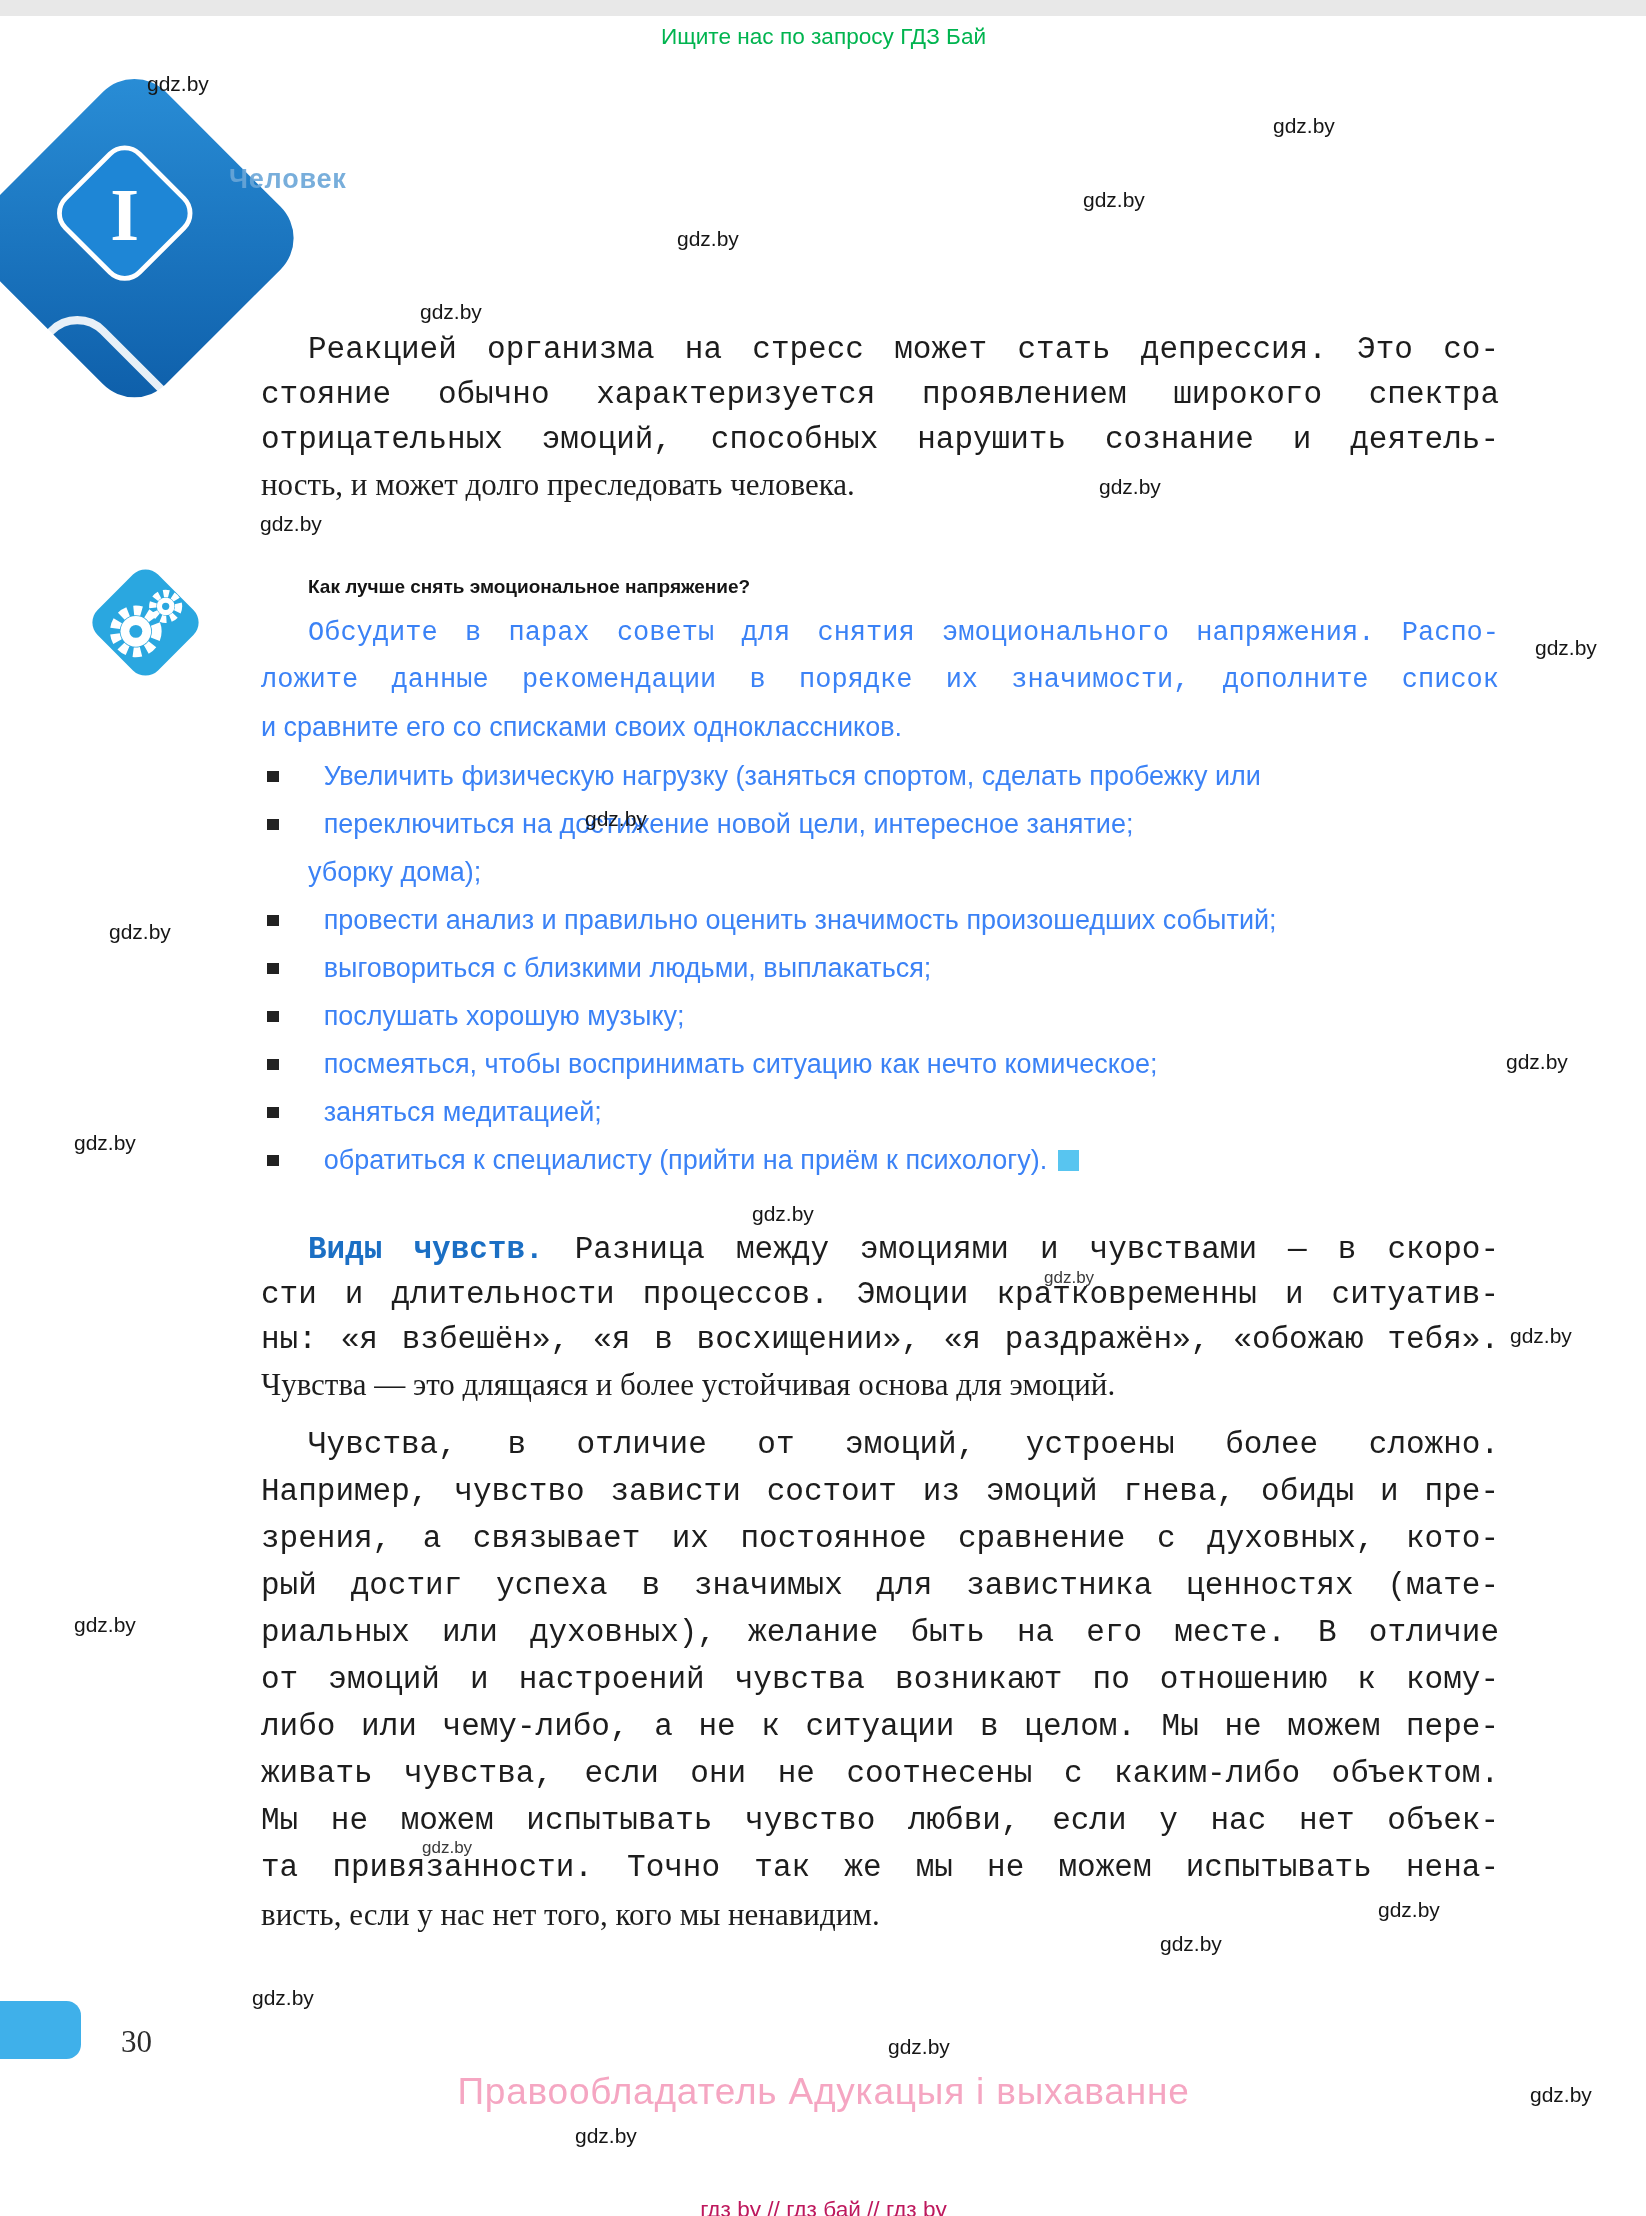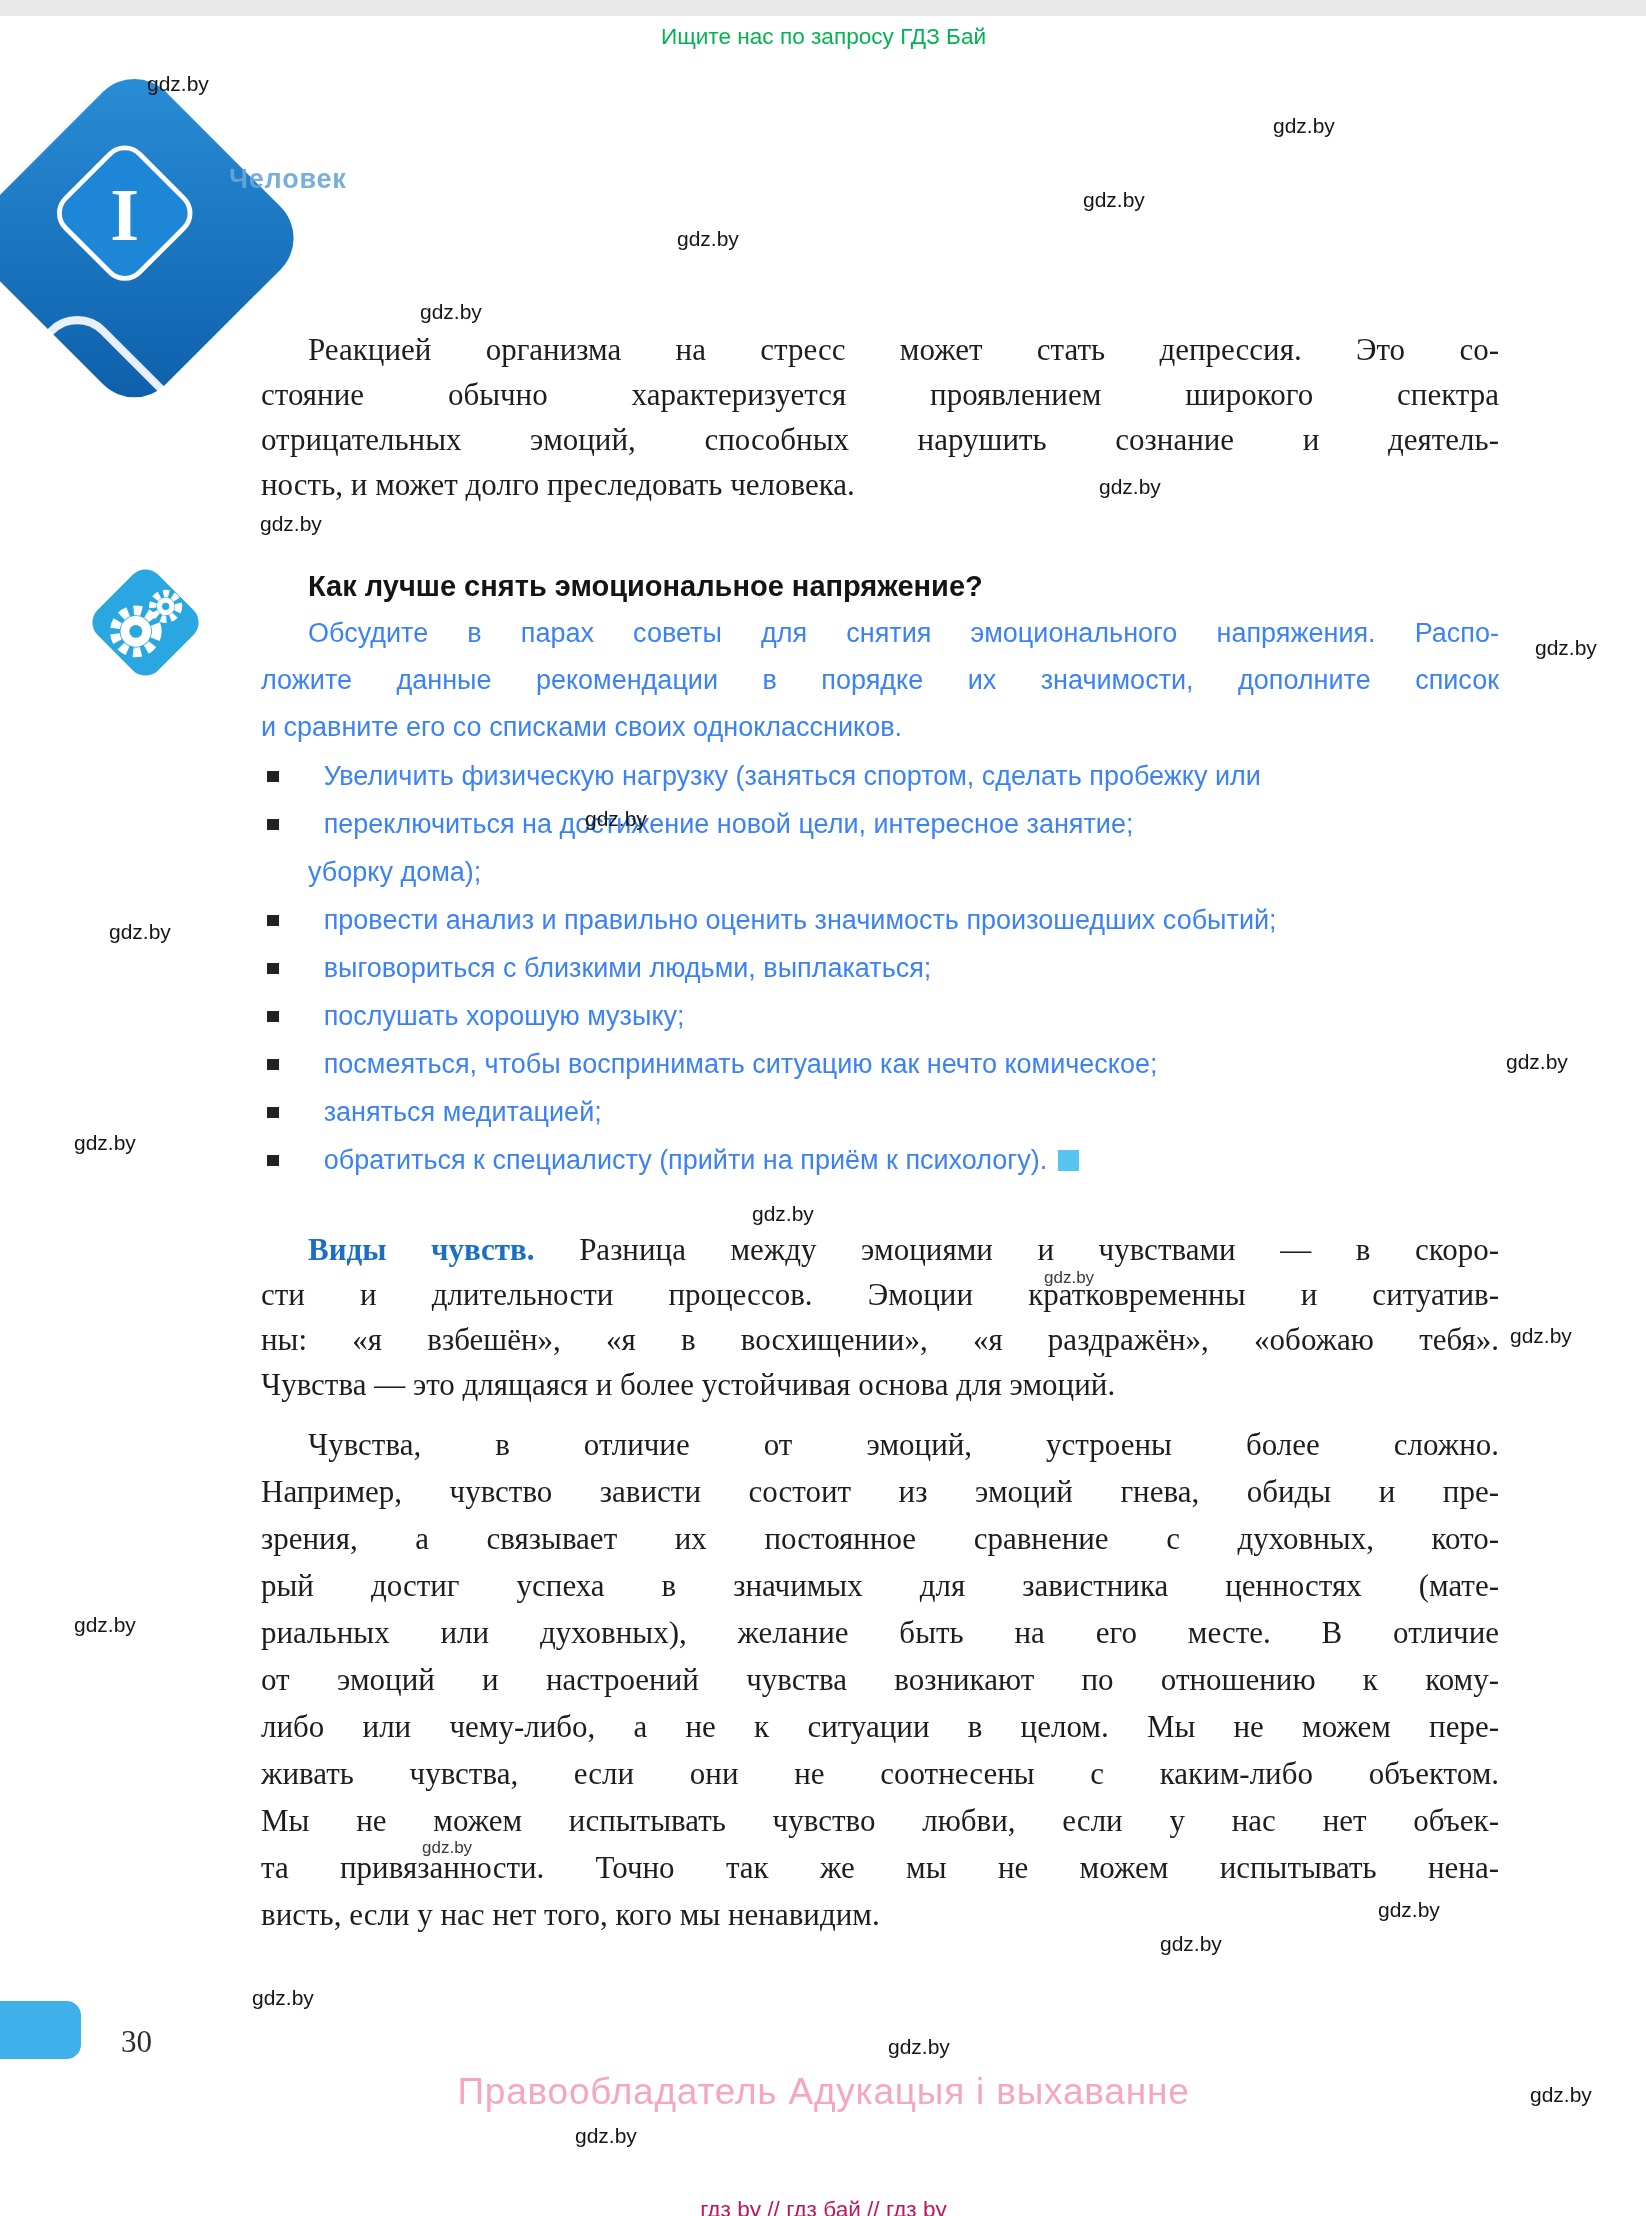--- a/index.html
+++ b/index.html
@@ -12,25 +12,25 @@
     font-family:"Liberation Sans", sans-serif;font-size:22.6px;color:#00b44f;}
   
   .badge{position:absolute;left:0;top:32px;}
   .chapter-title{position:absolute;left:229px;top:148px;
     font-family:"Liberation Sans", sans-serif;font-weight:700;font-size:27px;
     color:#6aa6d8;letter-spacing:0.8px;opacity:.9;text-align:right;}
   
   .block{position:absolute;left:261px;width:1238px;}
   .serif-line{font-size:31px;line-height:45px;}
   .serif-line.lh58{line-height:47px;}
-  .just{text-align:justify;text-align-last:justify;}
+  .just{text-align:justify;text-align-last:justify;font-family:Liberation Mono, monospace;}
   .indent{text-indent:47px;}
   .sans{font-family:"Liberation Sans", sans-serif;color:#3b82f6;}
   .sans-line{font-size:27px;line-height:47px;}
-  .heading{font-family:"Liberation Sans", sans-serif;font-weight:700;font-size:29px;
+  .heading{font-family:"Liberation Sans", sans-serif;font-weight:700;font-size:19px;
     line-height:45px;color:#141414;text-indent:47px;margin:0;}
   .lead{color:#1b6fc4;font-weight:700;}
   
   .brow{display:flex;line-height:48px;font-size:27px;gap:16px;}
   .bullet{flex:none;width:11.3px;height:11.3px;background:#222;margin:18.5px 29px 0 6.4px;}
   .cont{padding-left:47px;}
   .end-square{display:inline-block;width:21px;height:21px;background:#58c5f0;
     margin-left:11.3px;vertical-align:-1.6px;}
   
   .page-tab{position:absolute;left:0;top:1985px;width:81px;height:58px;

